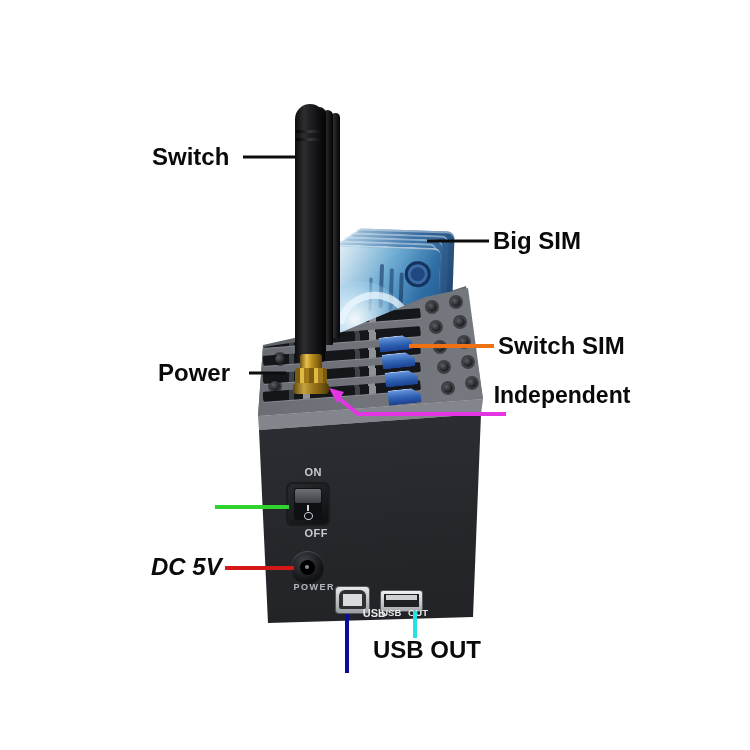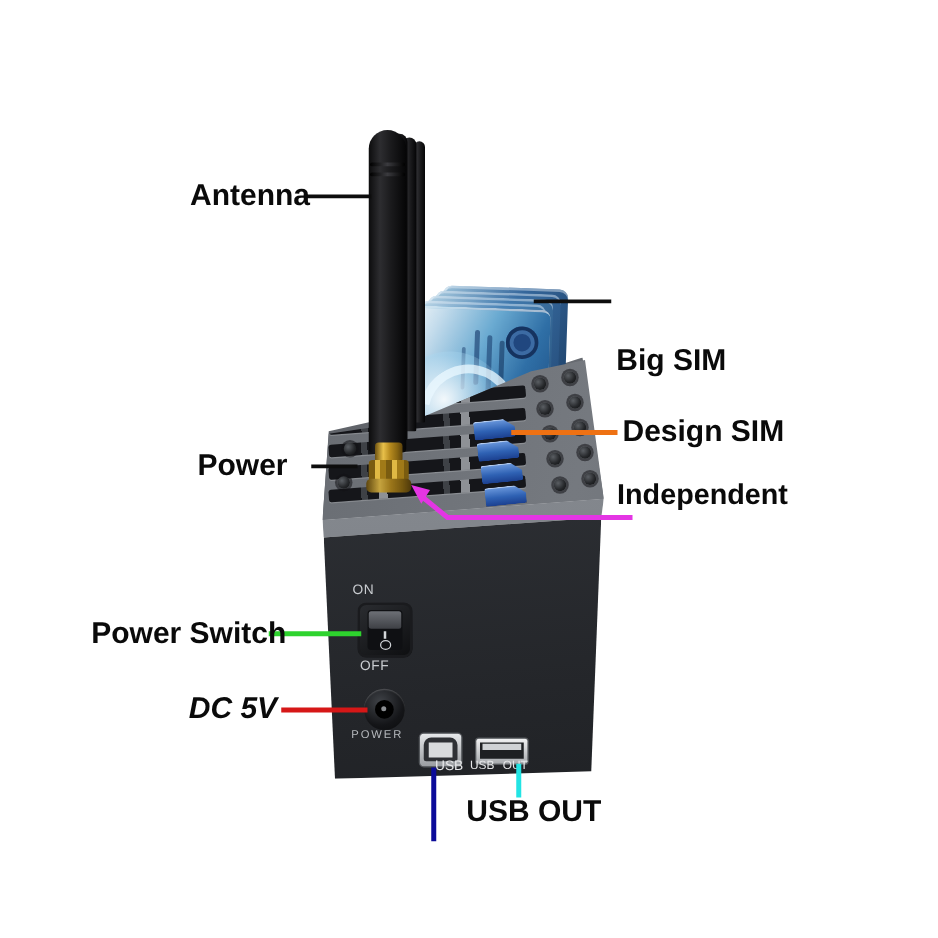--- a/index.html
+++ b/index.html
@@ -24,21 +24,21 @@
     background:repeating-linear-gradient(90deg,#15161a 0 26px,#3e4146 26px 31px,#15161a 31px 40px,#8e9196 40px 47px,#15161a 47px 66px);
     box-shadow:0 1px 0 rgba(255,255,255,.18);}
   .screw{position:absolute;width:10px;height:10px;border-radius:50%;
     background:radial-gradient(circle at 35% 35%,#5a5e63,#26282b 55%,#0c0d0e);
     box-shadow:0 0 0 2px rgba(18,19,21,.55);}
   .adapter{position:absolute;width:33px;height:15px;transform:rotate(-6deg);
     background:linear-gradient(180deg,#6d9ade,#2f62b4 55%,#1b3f8f);
     clip-path:polygon(0 0,72% 0,100% 45%,100% 100%,0 100%);
     box-shadow:inset 0 1px 0 rgba(255,255,255,.5), 0 2px 2px rgba(0,0,0,.5);border-radius:2px;}
   
-  .devtxt{position:absolute;color:#c9ccd0;font-weight:normal;text-align:left;}
+  .devtxt{position:absolute;color:#c9ccd0;font-weight:bold;text-align:right;}
   .circle{border-radius:50%;}
 </style>
 </head>
 <body>
 
 <div id="canvas">
 
   <div class="plate" style="background:linear-gradient(100deg,#55585e,#74787e);
               clip-path:polygon(258px 416px,483px 399px,466px 286px,330px 330px,263px 345px);"></div>
 
@@ -147,24 +147,23 @@
     <line x1="249" y1="373" x2="286" y2="373" stroke-width="3" stroke="#0d0d0d"></line>
     <polyline points="336,396 358,414 506,414" fill="none" stroke-width="4" stroke="#E435E4"></polyline>
     <polygon points="329,388 344,392 337,403" fill="#E435E4"></polygon>
     <line x1="215" y1="507" x2="289" y2="507" stroke-width="4" stroke="#2ED32E"></line>
     <line x1="225" y1="568" x2="294" y2="568" stroke-width="4" stroke="#D61717"></line>
     <line x1="415" y1="611" x2="415" y2="638" stroke-width="4" stroke="#22E4E4"></line>
     <line x1="347" y1="614" x2="347" y2="673" stroke-width="4" stroke="#0B0B99"></line>
   </svg>
 
 
-  <div class="label" style="left:152px;top:144px;">Antenna</div>
-  <div class="label" style="left:493px;top:228px;margin-top:48px;">Big SIM</div>
-  <div class="label" style="left:498px;top:333px;">Design SIM</div>
+  <div class="label" style="left:152px;top:144px;">Switch</div>
+  <div class="label" style="left:493px;top:228px;">Big SIM</div>
+  <div class="label" style="left:498px;top:333px;">Switch SIM</div>
   <div class="label" style="left:158px;top:360px;">Power</div>
   <div class="label" style="left:487px;top:384px;width:150px;text-align:center;white-space:normal;line-height:23px;font-size:23px;">
     <div>Independent</div>
   </div>
-  <div class="label" style="left:73px;top:494px;">Power Switch</div>
   <div class="label" style="left:151px;top:554px;font-style:italic;">DC 5V</div>
   <div class="label" style="left:373px;top:637px;">USB OUT</div>
 
 </div>
 
 </body></html>

